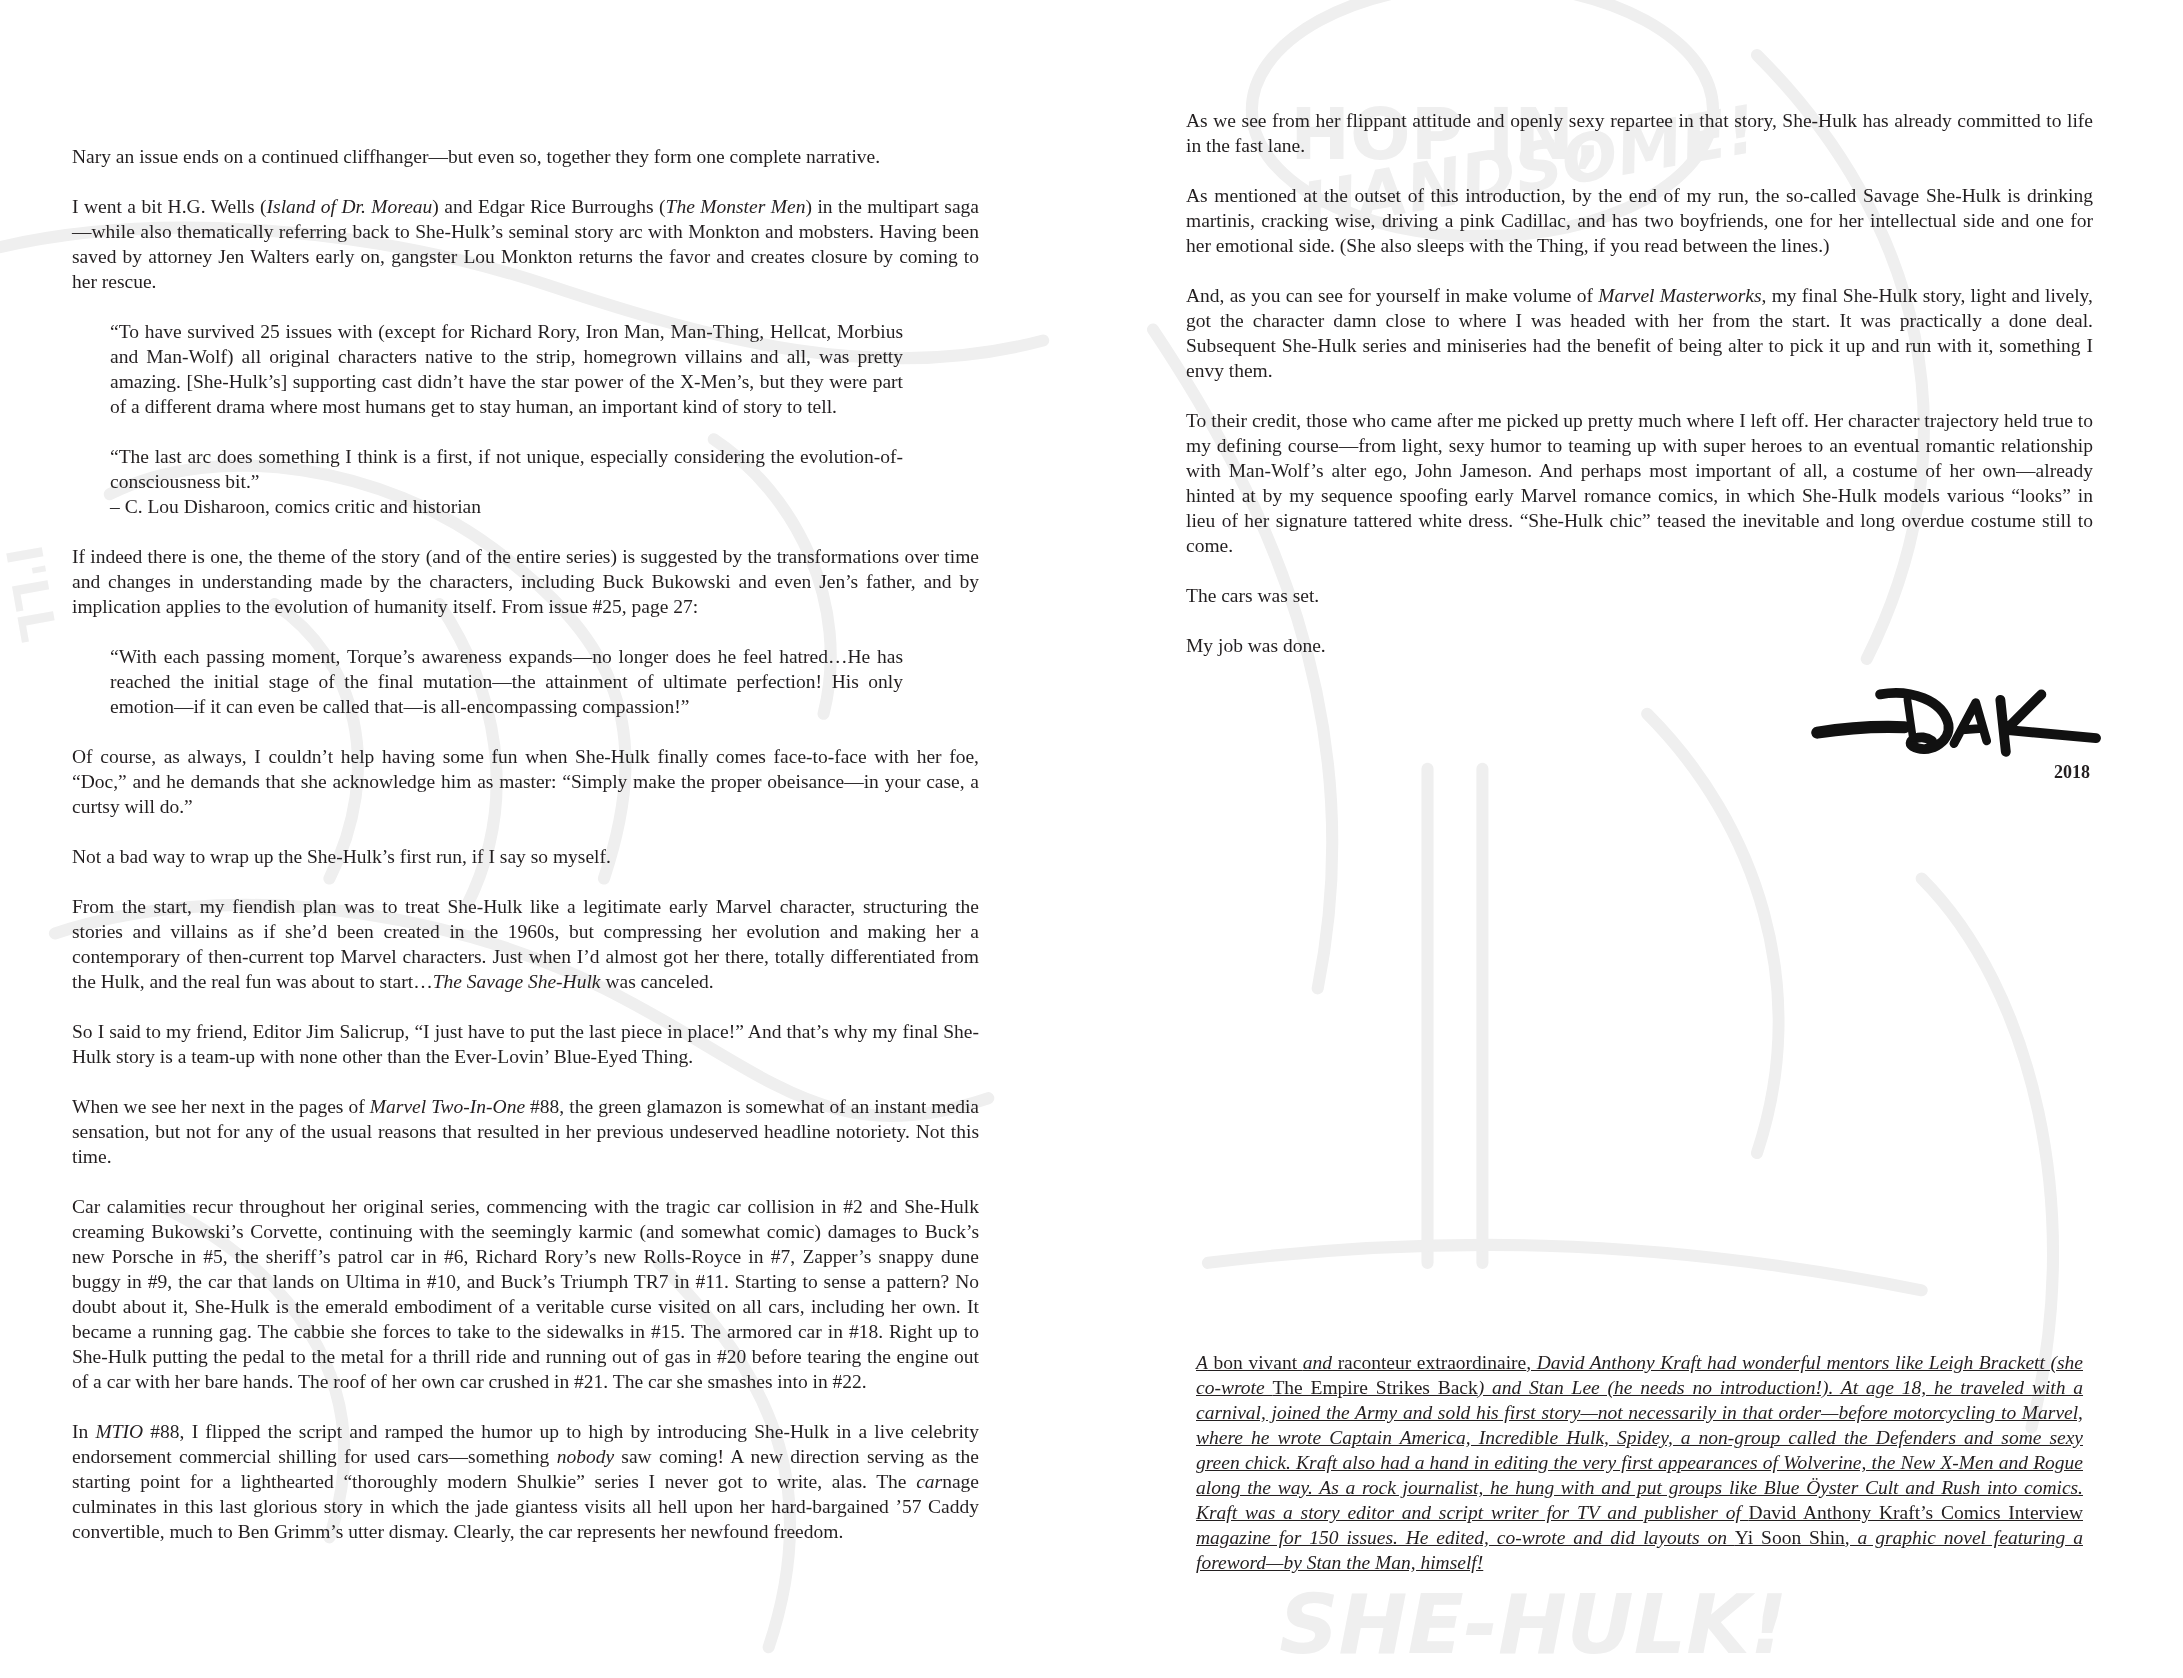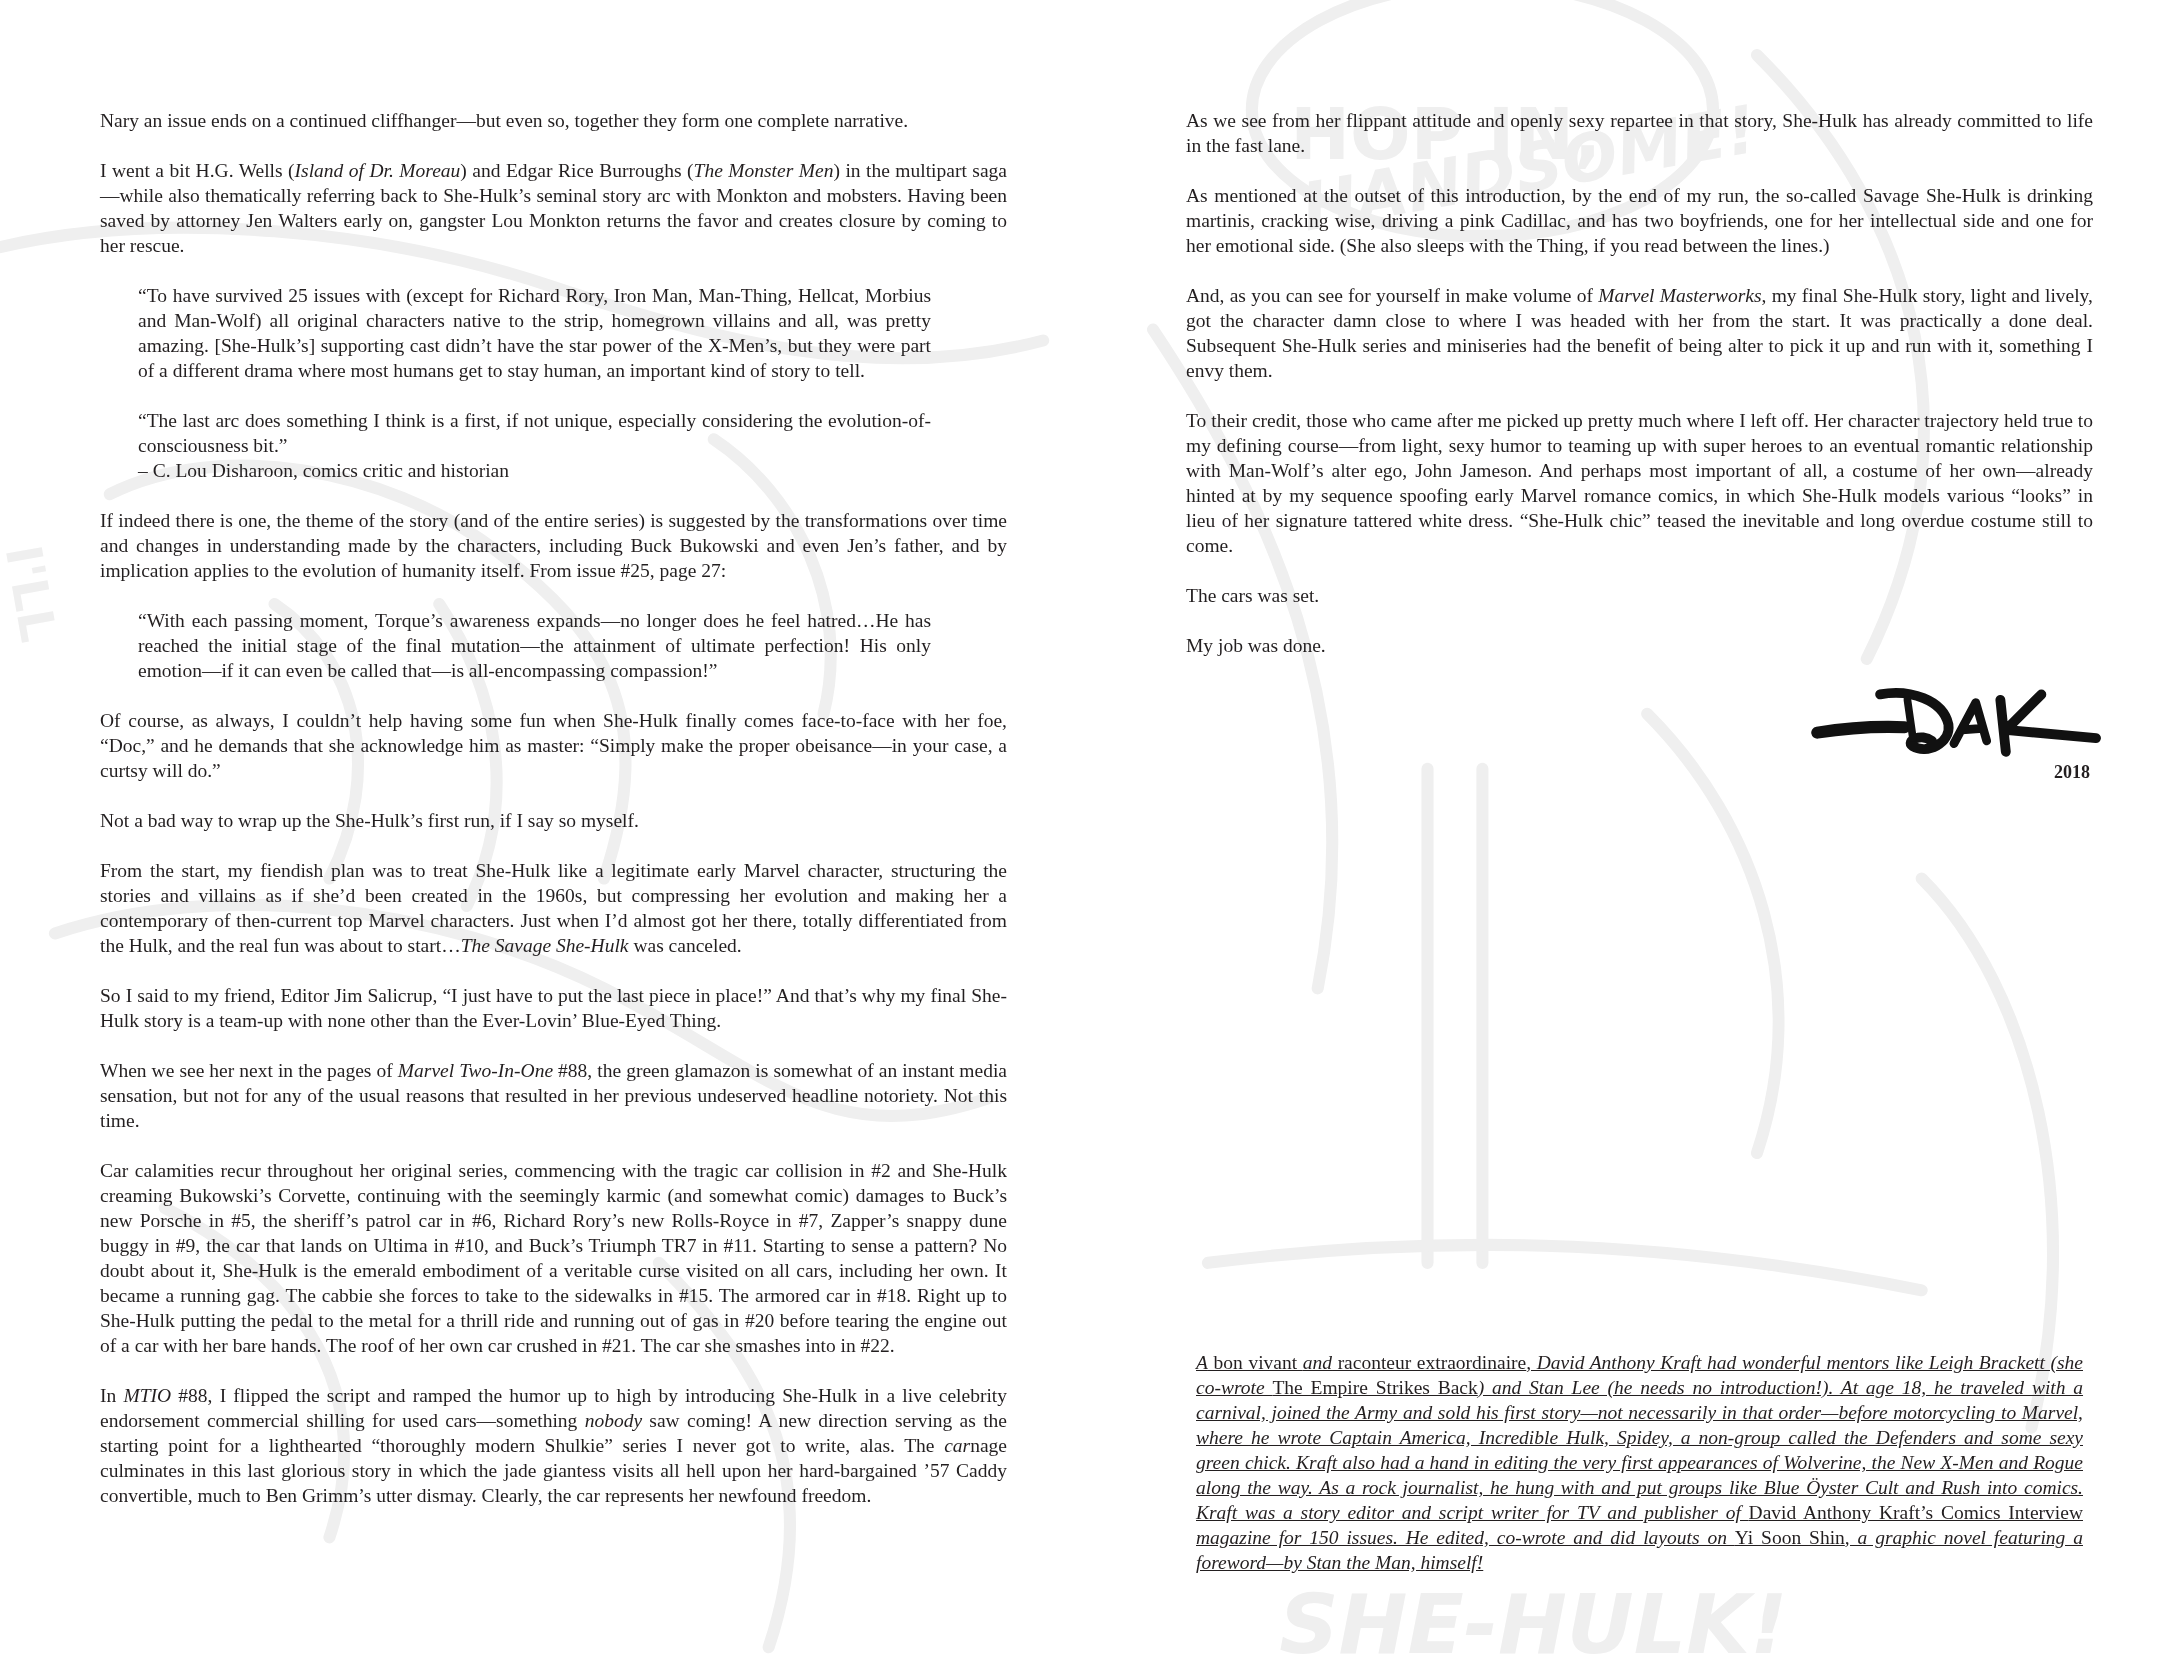--- a/index.html
+++ b/index.html
@@ -3,21 +3,21 @@
 <meta charset="utf-8">
 <style>
   html, body { margin: 0; padding: 0; background: #ffffff; }
   body { width: 2183px; height: 1678px; position: relative; overflow: hidden;
          font-family: "Liberation Serif", "DejaVu Serif", serif; color: #231f20; }
   .bg-art { position: absolute; inset: 0; z-index: 0; pointer-events: none; }
   .page { position: absolute; top: 0; height: 1678px; width: 1092px; z-index: 1; }
   .page.left { left: 0; }
   .page.right { left: 1092px; }
   .col { position: absolute; top: 108px; width: 907px; font-size: 19.5px; line-height: 25px; }
-  .page.left .col { left: 100px; }
+  .page.left .col { left: 72px; margin-top: 36px; }
   .page.right .col { left: 94px; }
   p { margin: 0 0 25px 0; text-align: justify; text-align-last: left; }
   .blockquote { margin: 0 0 25px 0; padding: 0 76px 0 38px; }
   .blockquote p { margin-bottom: 25px; }
   .blockquote p.nogap { margin-bottom: 0; }
   .attribution { text-align: right; margin: 0; }
   .signature { position: absolute; left: 719px; top: 678px; width: 294px; height: 82px; }
   .year { position: absolute; right: 94px; top: 762px; font-weight: bold; font-size: 18px; }
   .bio { position: absolute; left: 94px; top: 1340px; width: 907px; font-size: 19.5px; line-height: 25px; font-style: italic; }
   .bio p { margin: 10px; text-decoration: underline; }

